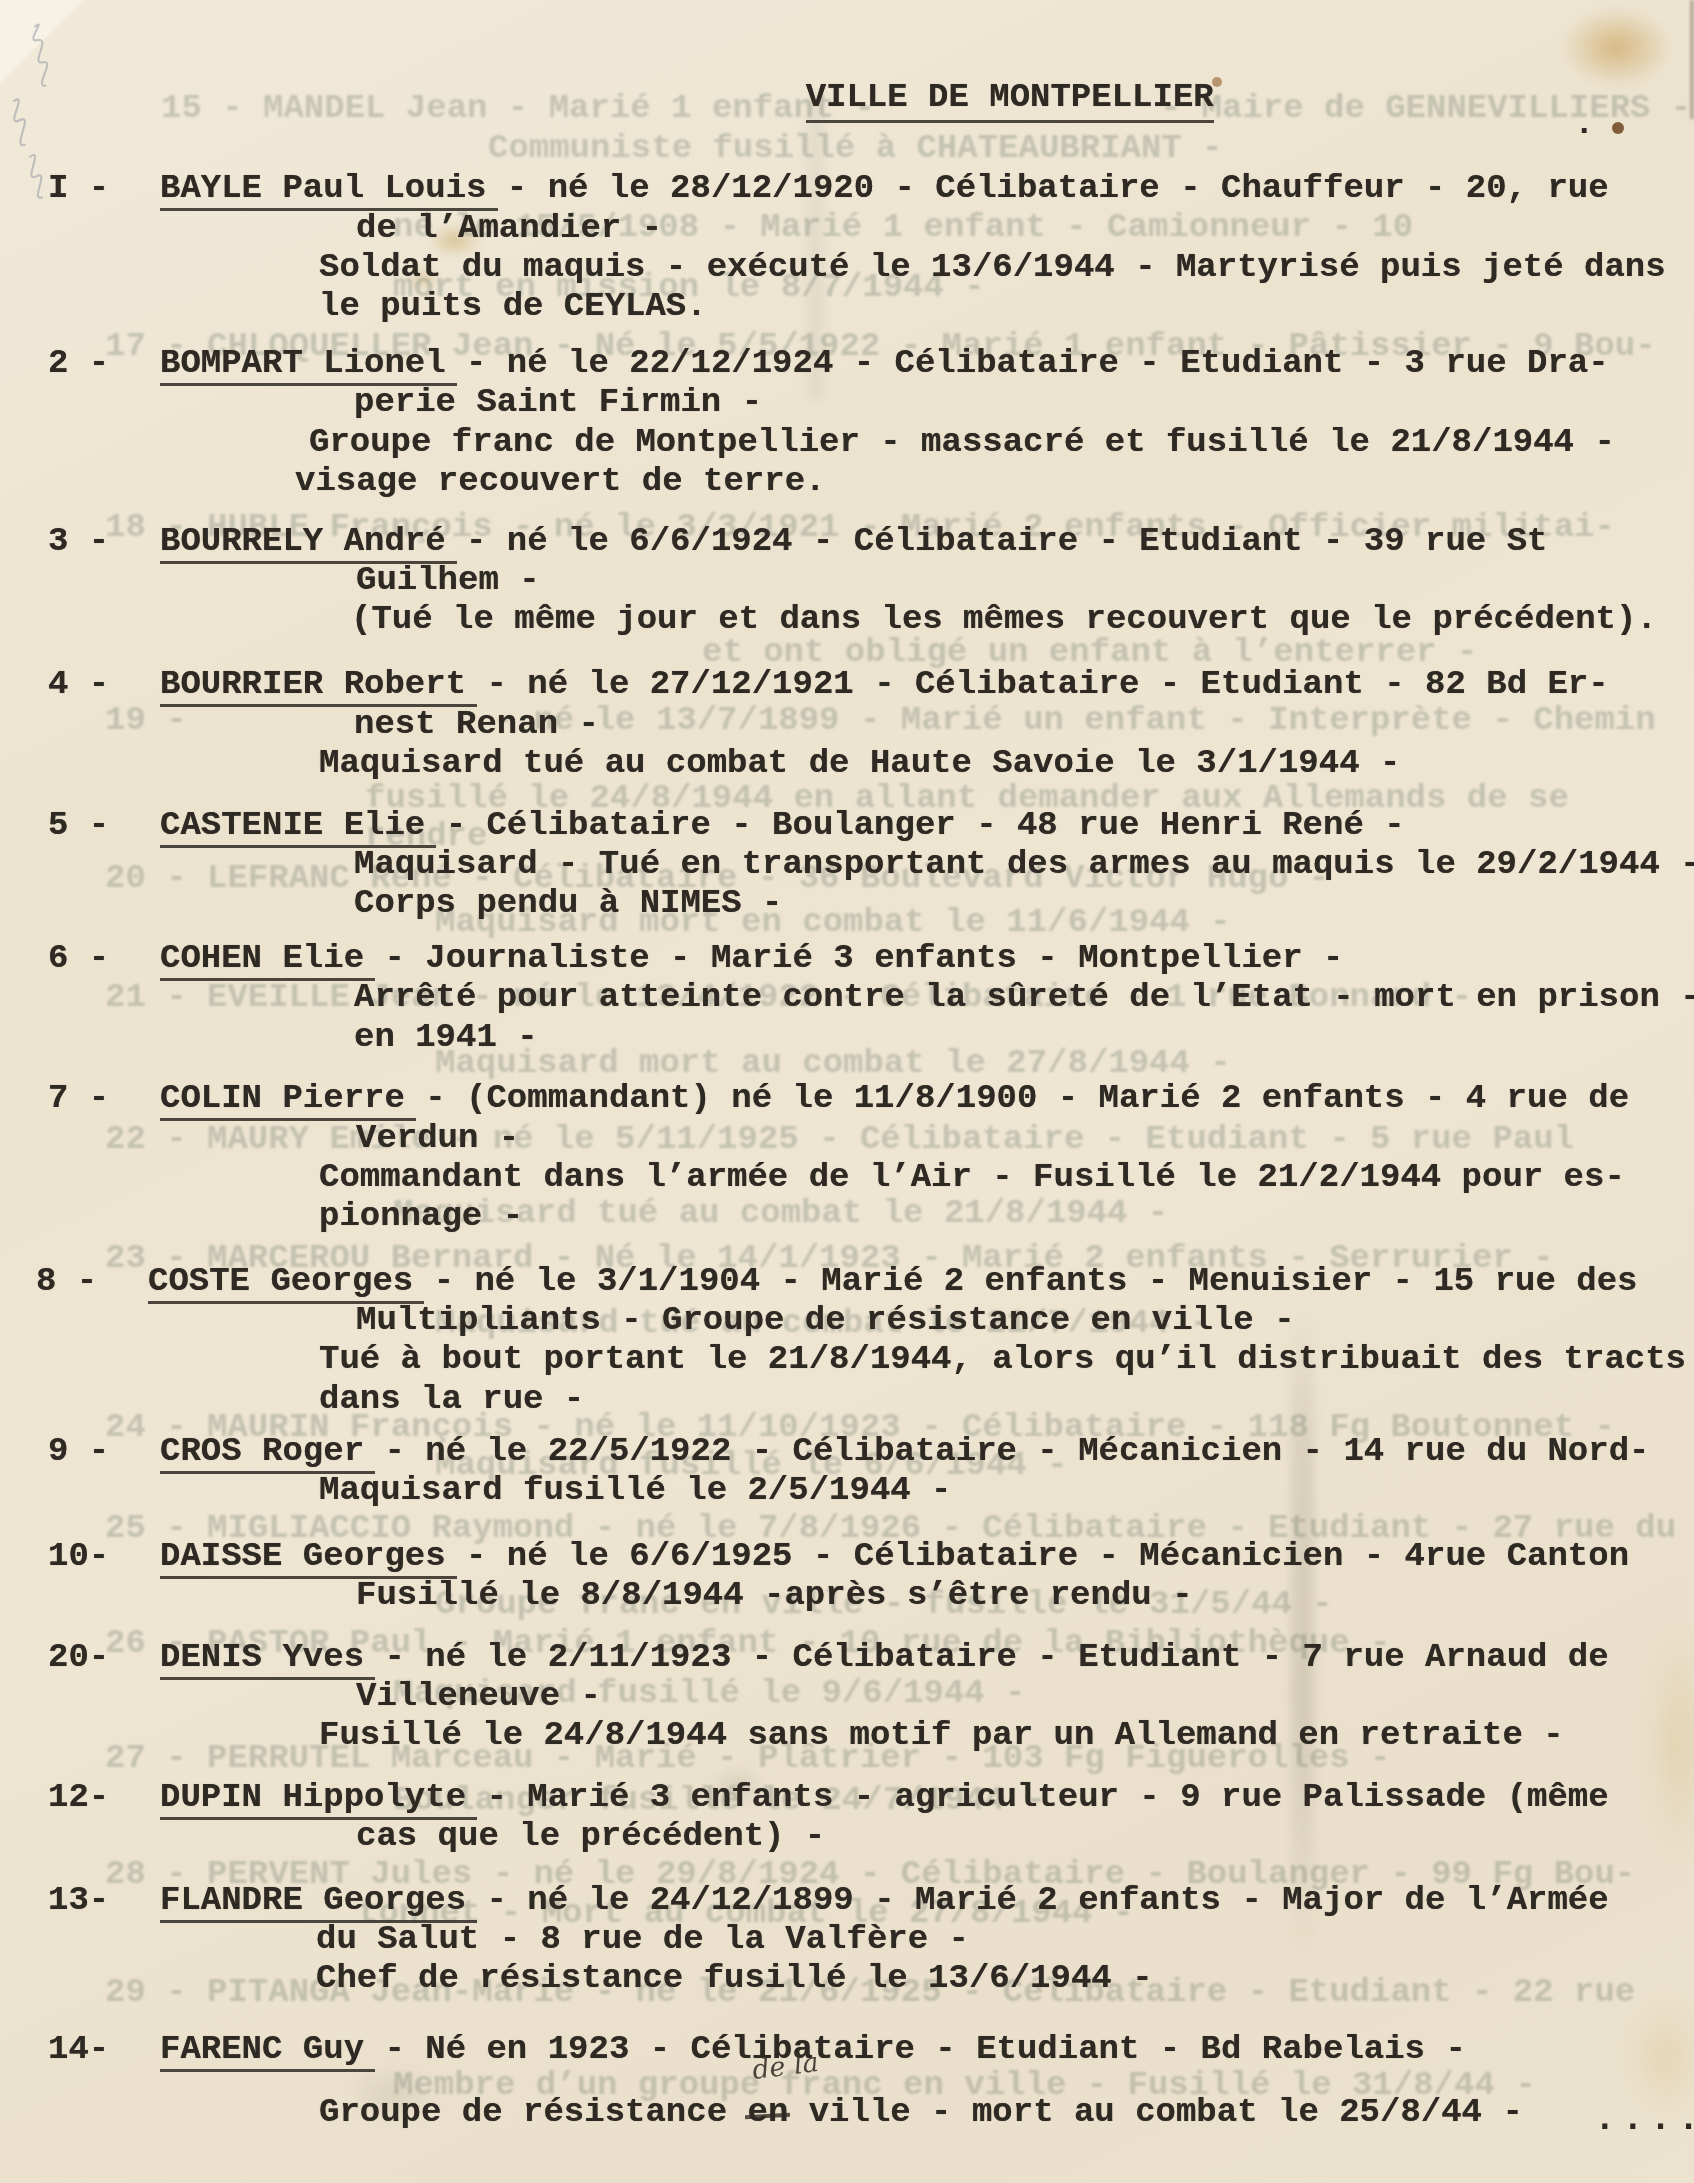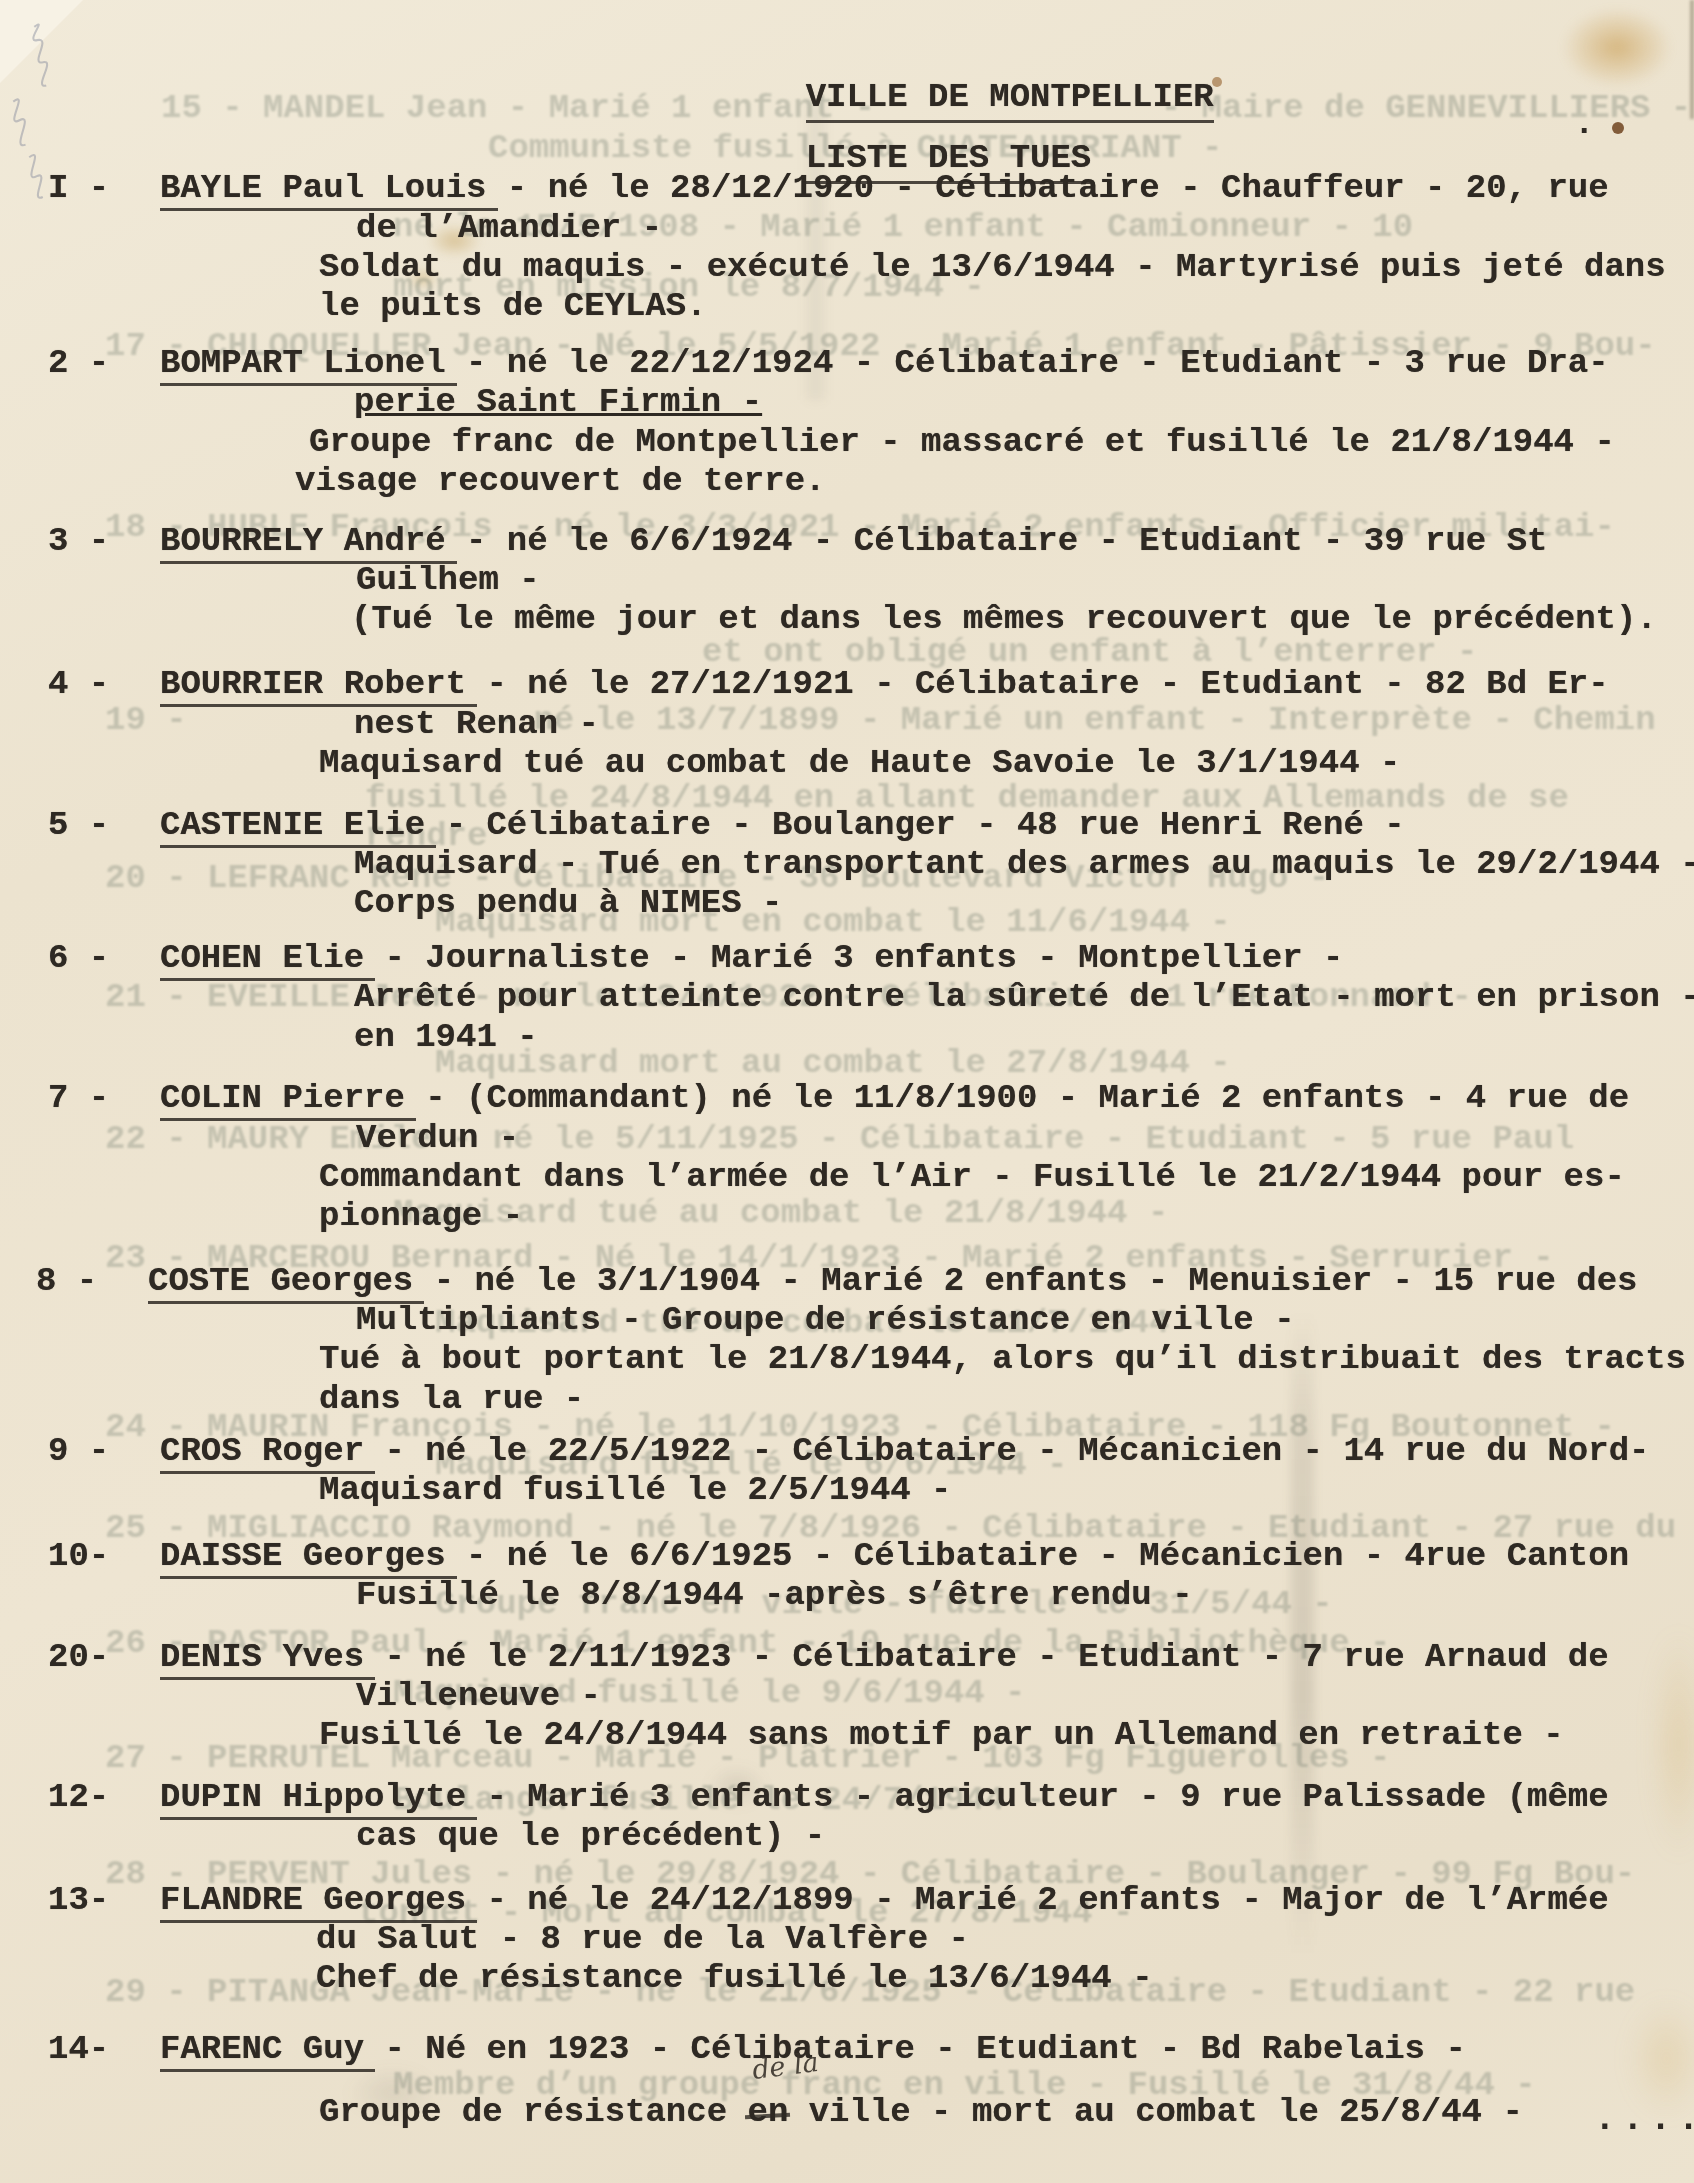--- a/index.html
+++ b/index.html
@@ -96,32 +96,29 @@
       <div class="ghost" style="left: 393px; top: 1782px;">Boulanger fusillé le 24/7/1944 -</div>
       <div class="ghost" style="left: 105px; top: 1856px;">28 - PERVENT Jules - né le 29/8/1924 - Célibataire - Boulanger - 99 Fg Bou-</div>
       <div class="ghost" style="left: 358px; top: 1895px;">tonnet - Mort au combat le 27/8/1944 -</div>
       <div class="ghost" style="left: 105px; top: 1974px;">29 - PITANGA Jean-Marie - né le 21/6/1925 - Célibataire - Etudiant - 22 rue</div>
       <div class="ghost" style="left: 393px; top: 2067px;">Membre d’un groupe franc en ville - Fusillé le 31/8/44 -</div>
     </div>
 
   <div class="tline" style="left:724px;top:43px;">
     <span class="title">VILLE DE MONTPELLIER</span>
   </div>
-  <div class="tline" style="left:724px;top:104px;">
-    <span class="title">LISTE DES TUES</span>
-  </div>
   <div class="stray" style="left:1574px;top:105px;">.</div>
 
   <div id="entries">
       <div class="tline" style="left: 48px; top: 170px;"><span class="num">I -</span><span class="name">BAYLE Paul Louis</span> - né le 28/12/1920 - Célibataire - Chauffeur - 20, rue</div>
       <div class="tline" style="left: 356px; top: 210px; text-align: right;">de l’Amandier -</div>
       <div class="tline" style="left: 319px; top: 249px;">Soldat du maquis - exécuté le 13/6/1944 - Martyrisé puis jeté dans</div>
       <div class="tline" style="left: 319px; top: 288px;">le puits de CEYLAS.</div>
       <div class="tline" style="left: 48px; top: 345px;"><span class="num">2 -</span><span class="name">BOMPART Lionel</span> - né le 22/12/1924 - Célibataire - Etudiant - 3 rue Dra-</div>
-      <div class="tline" style="left: 354px; top: 384px; text-decoration: underline;">perie Saint Firmin -</div>
+      <div class="tline" style="left: 354px; top: 384px;">perie Saint Firmin -</div>
       <div class="tline" style="left: 309px; top: 424px;">Groupe franc de Montpellier - massacré et fusillé le 21/8/1944 -</div>
       <div class="tline" style="left: 295px; top: 463px;">visage recouvert de terre.</div>
       <div class="tline" style="left: 48px; top: 523px;"><span class="num">3 -</span><span class="name">BOURRELY André</span> - né le 6/6/1924 - Célibataire - Etudiant - 39 rue St</div>
       <div class="tline" style="left: 356px; top: 562px;">Guilhem -</div>
       <div class="tline" style="left: 351px; top: 601px;">(Tué le même jour et dans les mêmes recouvert que le précédent).</div>
       <div class="tline" style="left: 48px; top: 666px;"><span class="num">4 -</span><span class="name">BOURRIER Robert</span> - né le 27/12/1921 - Célibataire - Etudiant - 82 Bd Er-</div>
       <div class="tline" style="left: 354px; top: 706px;">nest Renan -</div>
       <div class="tline" style="left: 319px; top: 745px;">Maquisard tué au combat de Haute Savoie le 3/1/1944 -</div>
       <div class="tline" style="left: 48px; top: 807px;"><span class="num">5 -</span><span class="name">CASTENIE Elie</span> - Célibataire - Boulanger - 48 rue Henri René -</div>
       <div class="tline" style="left: 354px; top: 846px;">Maquisard - Tué en transportant des armes au maquis le 29/2/1944 -</div>

